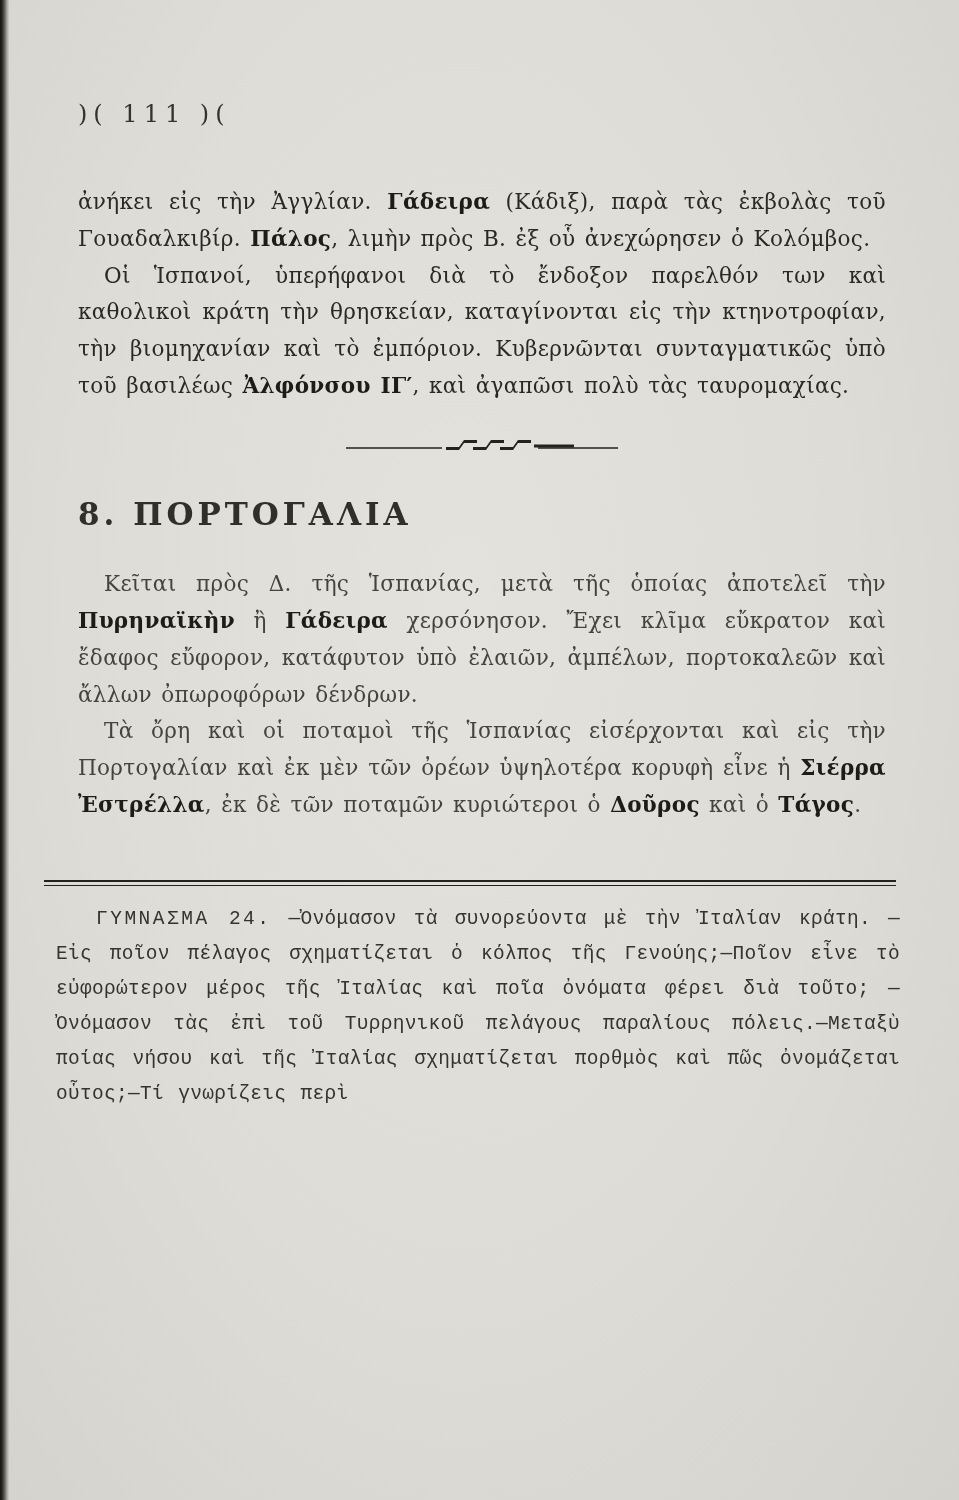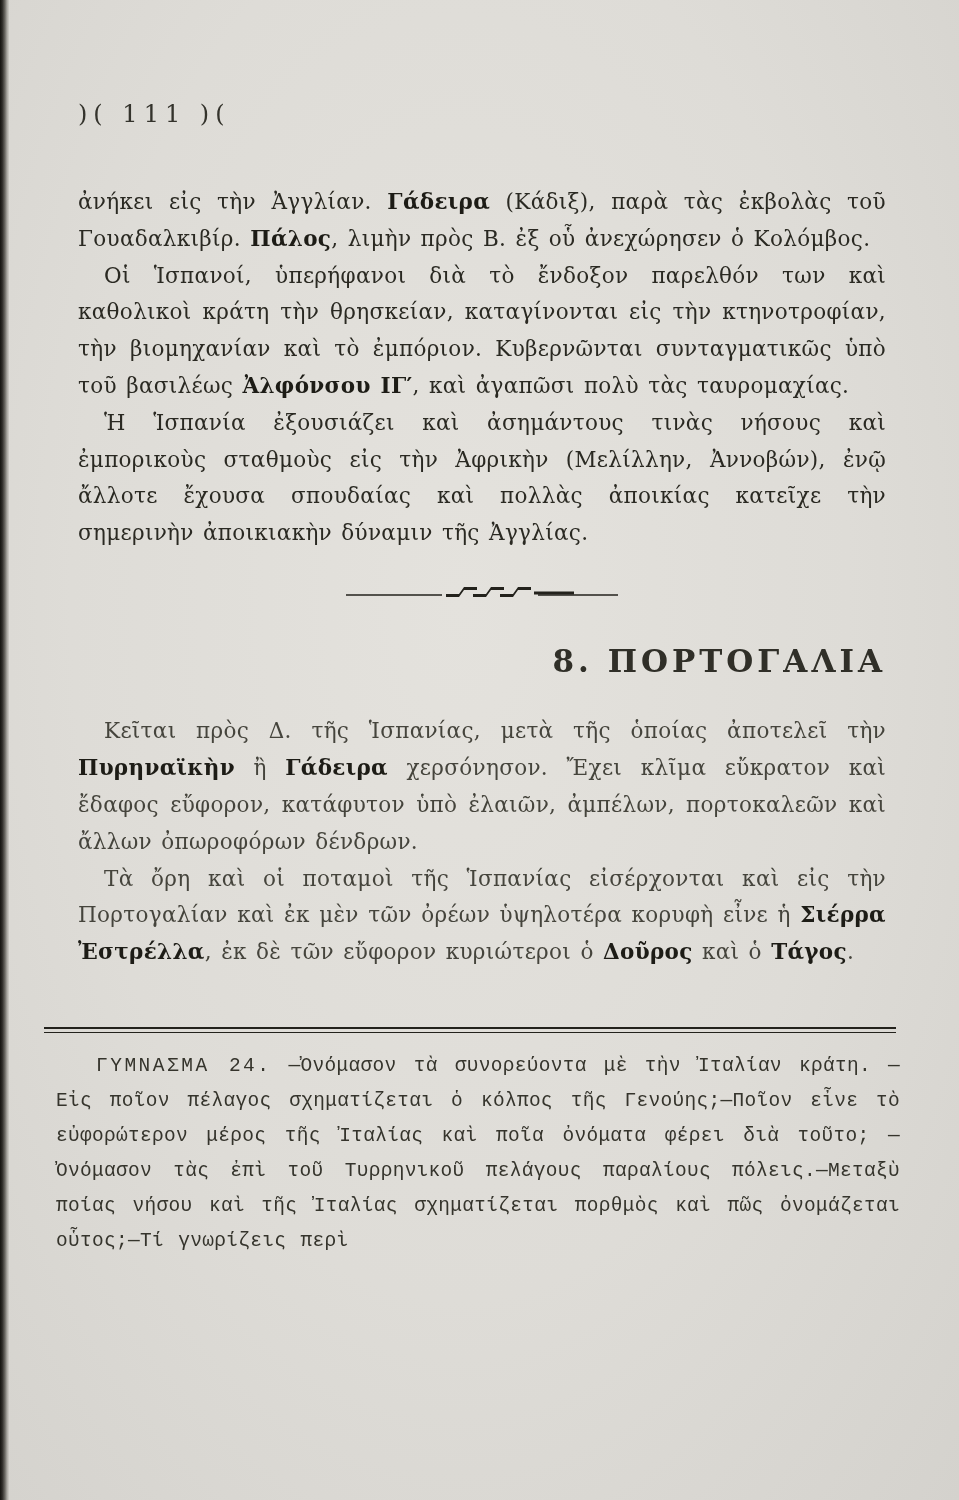--- a/index.html
+++ b/index.html
@@ -41,21 +41,21 @@
   }
   .para.indent{text-indent:26px;}
   .bold{font-weight:bold;color:#1d1c16;}
   .section-spain{color:#2a2922;}
   .section-portugal{color:#45443c;}
   .ornament-row{
     margin-top:30px;
     text-align:center;
   }
   .ornament-row svg{display:inline-block;vertical-align:middle;}
-  .heading-block{text-align:right;}
+  .heading-block{text-align:left;}
   .section-heading{
     margin-top:42px;
     font-size:31px;
     font-weight:bold;
     letter-spacing:4px;
     color:#302f28;
   }
   .section-subtitle{
     margin-top:14px;
     font-size:25px;
@@ -87,21 +87,20 @@
 
 <div class="page">
   <div class="binding-edge"></div>
   <div class="page-inner">
 
     <div class="page-number">)( 111 )(</div>
 
     <div id="spain-paragraphs" class="body-block section-spain">
         <p class="para"><span>ἀνήκει εἰς τὴν Ἀγγλίαν. </span><span class="bold">Γάδειρα</span><span> (Κάδιξ), παρὰ τὰς ἐκβολὰς τοῦ Γουαδαλκιβίρ. </span><span class="bold">Πάλος</span><span>, λιμὴν πρὸς Β. ἐξ οὗ ἀνεχώρησεν ὁ Κολόμβος.</span></p>
         <p class="para indent"><span>Οἱ Ἱσπανοί, ὑπερήφανοι διὰ τὸ ἔνδοξον παρελθόν των καὶ καθολικοὶ κράτη τὴν θρησκείαν, καταγίνονται εἰς τὴν κτηνοτροφίαν, τὴν βιομηχανίαν καὶ τὸ ἐμπόριον. Κυβερνῶνται συνταγματικῶς ὑπὸ τοῦ βασιλέως </span><span class="bold">Ἀλφόνσου ΙΓ′</span><span>, καὶ ἀγαπῶσι πολὺ τὰς ταυρομαχίας.</span></p>
-        <p class="para indent"><span>Ἡ Ἱσπανία ἐξουσιάζει καὶ ἀσημάντους τινὰς νήσους καὶ ἐμπορικοὺς σταθμοὺς εἰς τὴν Ἀφρικὴν (Μελίλλην, Ἀννοβών), ἐνῷ ἄλλοτε ἔχουσα σπουδαίας καὶ πολλὰς ἀποικίας κατεῖχε τὴν σημερινὴν ἀποικιακὴν δύναμιν τῆς Ἀγγλίας.</span></p>
       </div>
 
     <div class="ornament-row">
       <span>
         <svg width="280" height="18" viewBox="0 0 280 18" aria-hidden="true">
           <path d="M4 12 H100" stroke="#23221c" stroke-width="1.6" fill="none"></path>
           <path d="M104 14 h13 l5 -7 h13 v-3 h-13 l-5 7 h-13 z" fill="#23221c"></path>
           <path d="M131 14 h13 l5 -7 h13 v-3 h-13 l-5 7 h-13 z" fill="#23221c"></path>
           <path d="M158 14 h13 l5 -7 h13 v-3 h-13 l-5 7 h-13 z" fill="#23221c"></path>
           <path d="M192 10 H232" stroke="#23221c" stroke-width="3" fill="none"></path>
@@ -109,21 +108,21 @@
         </svg>
       </span>
     </div>
 
     <div class="heading-block">
       <div class="section-heading">8. ΠΟΡΤΟΓΑΛΙΑ</div>
     </div>
 
     <div id="portugal-paragraphs" class="portugal-block section-portugal">
         <p class="para indent"><span>Κεῖται πρὸς Δ. τῆς Ἱσπανίας, μετὰ τῆς ὁποίας ἀποτελεῖ τὴν </span><span class="bold">Πυρηναϊκὴν</span><span> ἢ </span><span class="bold">Γάδειρα</span><span> χερσόνησον. Ἔχει κλῖμα εὔκρατον καὶ ἔδαφος εὔφορον, κατάφυτον ὑπὸ ἐλαιῶν, ἀμπέλων, πορτοκαλεῶν καὶ ἄλλων ὀπωροφόρων δένδρων.</span></p>
-        <p class="para indent"><span>Τὰ ὄρη καὶ οἱ ποταμοὶ τῆς Ἱσπανίας εἰσέρχονται καὶ εἰς τὴν Πορτογαλίαν καὶ ἐκ μὲν τῶν ὀρέων ὑψηλοτέρα κορυφὴ εἶνε ἡ </span><span class="bold">Σιέρρα Ἐστρέλλα</span><span>, ἐκ δὲ τῶν εὔφορον κυριώτεροι ὁ </span><span class="bold">Δοῦρος</span><span> καὶ ὁ </span><span class="bold">Τάγος</span><span>.</span></p>
+        <p class="para indent"><span>Τὰ ὄρη καὶ οἱ ποταμοὶ τῆς Ἱσπανίας εἰσέρχονται καὶ εἰς τὴν Πορτογαλίαν καὶ ἐκ μὲν τῶν ὀρέων ὑψηλοτέρα κορυφὴ εἶνε ἡ </span><span class="bold">Σιέρρα Ἐστρέλλα</span><span>, ἐκ δὲ τῶν ποταμῶν κυριώτεροι ὁ </span><span class="bold">Δοῦρος</span><span> καὶ ὁ </span><span class="bold">Τάγος</span><span>.</span></p>
       </div>
 
     <div class="footnote-rule"></div>
 
     <div id="exercise-paragraphs" class="exercise-block">
         <p class="para indent"><span class="spaced-caps">ΓΥΜΝΑΣΜΑ 24.</span><span> —Ὀνόμασον τὰ συνορεύοντα μὲ τὴν Ἰταλίαν κράτη. —Εἰς ποῖον πέλαγος σχηματίζεται ὁ κόλπος τῆς Γενούης;—Ποῖον εἶνε τὸ εὐφορώτερον μέρος τῆς Ἰταλίας καὶ ποῖα ὀνόματα φέρει διὰ τοῦτο; —Ὀνόμασον τὰς ἐπὶ τοῦ Τυρρηνικοῦ πελάγους παραλίους πόλεις.—Μεταξὺ ποίας νήσου καὶ τῆς Ἰταλίας σχηματίζεται πορθμὸς καὶ πῶς ὀνομάζεται οὗτος;—Τί γνωρίζεις περὶ</span></p>
       </div>
 
   </div>
 </div>

